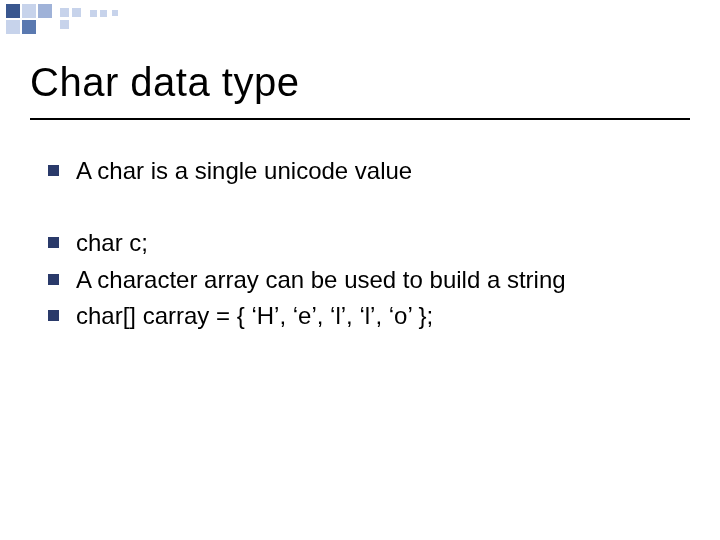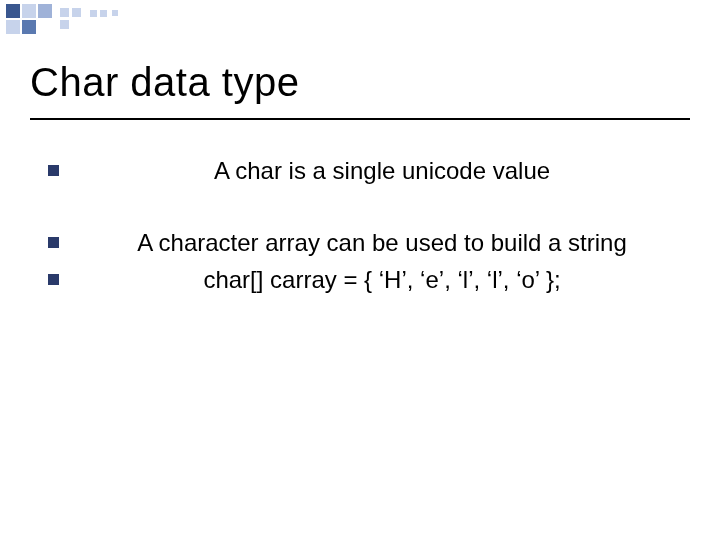--- a/index.html
+++ b/index.html
@@ -43,21 +43,20 @@
     top: 118px;
     width: 660px;
     height: 2px;
     background: #000;
   }
   .content {
     position: absolute;
     left: 48px;
     top: 155px;
     width: 640px;
-    text-align: center;
   }
   ul.bullets {
     list-style: none;
     margin: 0;
     padding: 0;
   }
   ul.bullets li {
     position: relative;
     padding-left: 28px;
     font-size: 24px;
@@ -98,18 +97,19 @@
 
   <div class="title">Char data type</div>
   <div class="rule"></div>
 
   <div class="content">
     <ul class="bullets">
       <li><span>A char is a single unicode value</span></li>
     </ul>
     <div class="gap"></div>
     <ul class="bullets">
+      <li><span>char c;</span></li>
       <li><span>A character array can be used to build a string</span></li>
       <li><span>char[] carray = { ‘H’, ‘e’, ‘l’, ‘l’, ‘o’ };</span></li>
     </ul>
   </div>
 
 </div>
 
 </body></html>

